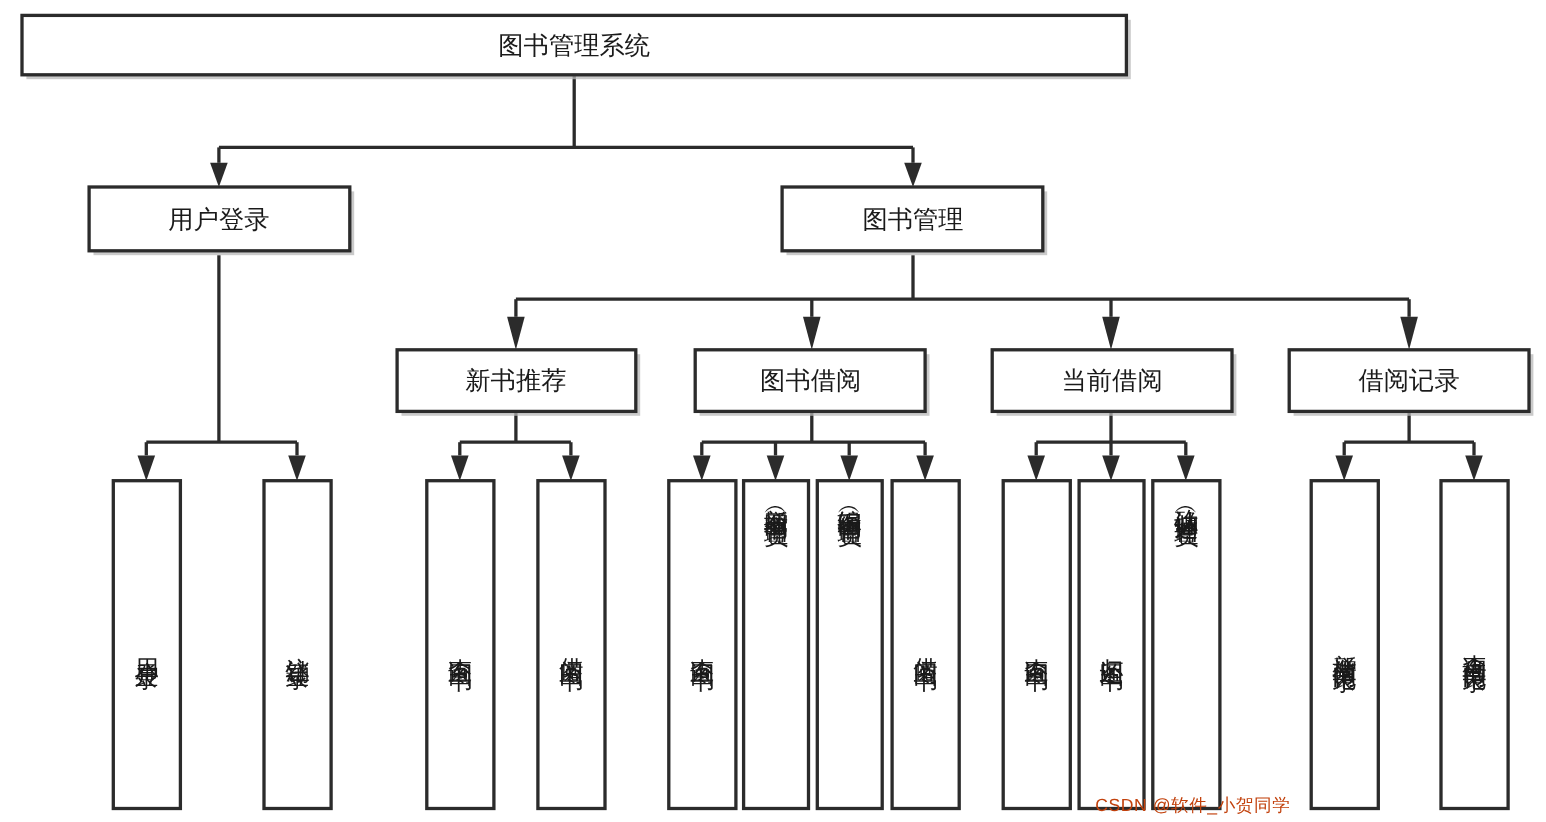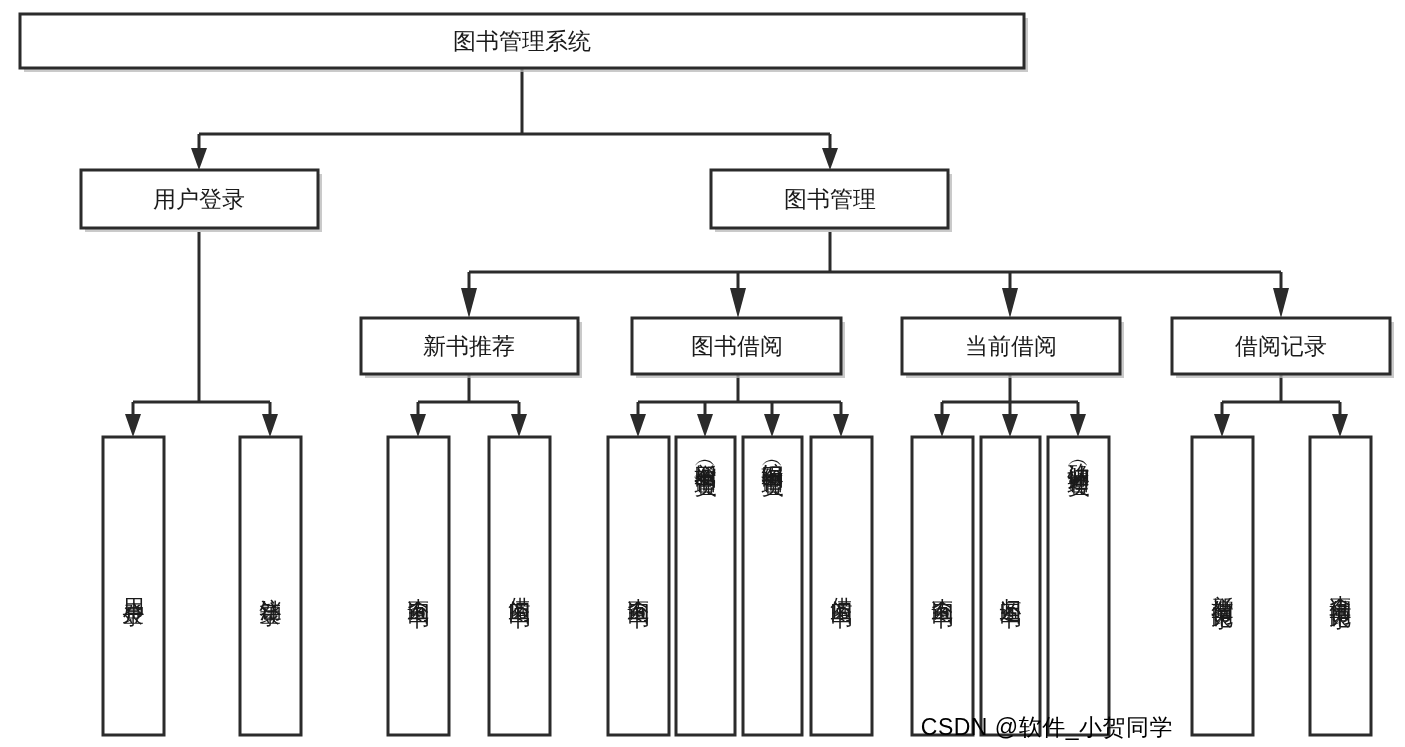--- a/index.html
+++ b/index.html
@@ -66,22 +66,22 @@
     line-height: 1.18;
     letter-spacing: 3px;
     color: #1a1a1a;
     white-space: nowrap;
   }
   .watermark {
     position: absolute;
     right: 8px;
     bottom: 4px;
     font-family: "Liberation Sans", "DejaVu Sans", sans-serif;
-    font-size: 23px;
-    color: #000000;
+    font-size: 16px;
+    color: #c2410c;
     letter-spacing: 0.5px;
     white-space: nowrap;
     margin-top: 40px;
   }
 </style>
 </head>
 <body>
 
 <div id="diagram-root">
 

